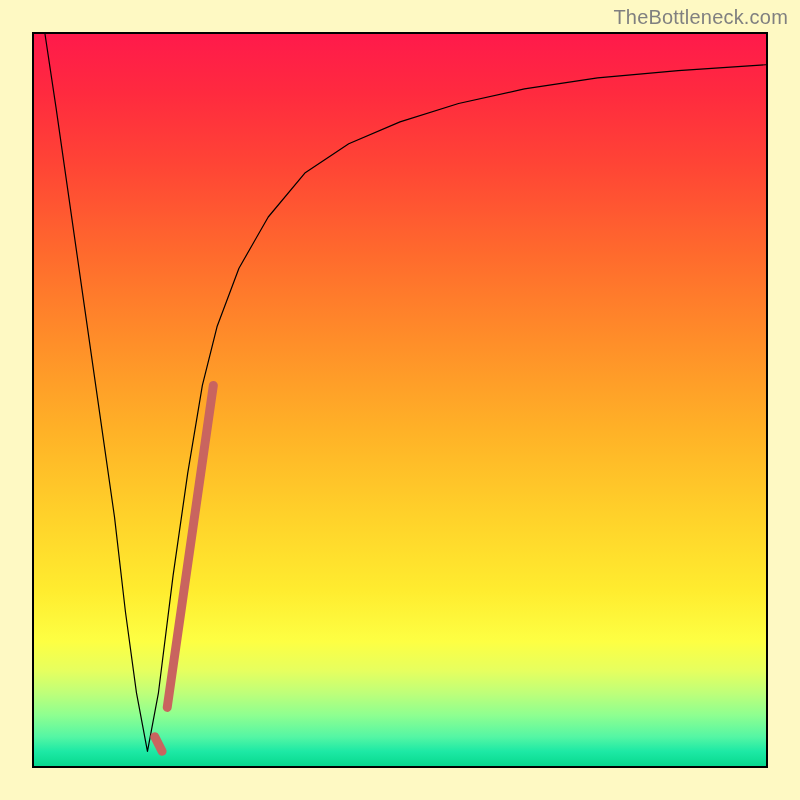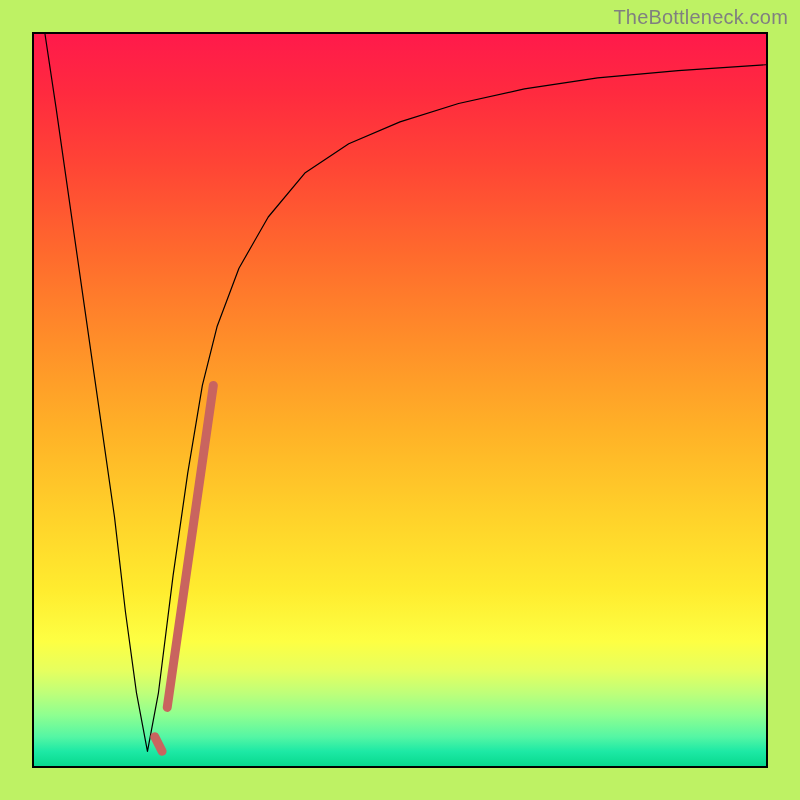--- a/index.html
+++ b/index.html
@@ -8,21 +8,21 @@
     width: 800px;
     height: 800px;
     overflow: hidden;
     background: #000;
     font-family: Arial, Helvetica, sans-serif;
   }
   .chart-wrap {
     position: relative;
     width: 800px;
     height: 800px;
-    background: #bef264;
+    background: #fef9c3;
   }
   .plot-frame {
     position: absolute;
     left: 32px;
     top: 32px;
     width: 736px;
     height: 736px;
     box-sizing: border-box;
     border: 2px solid #000;
     overflow: hidden;

